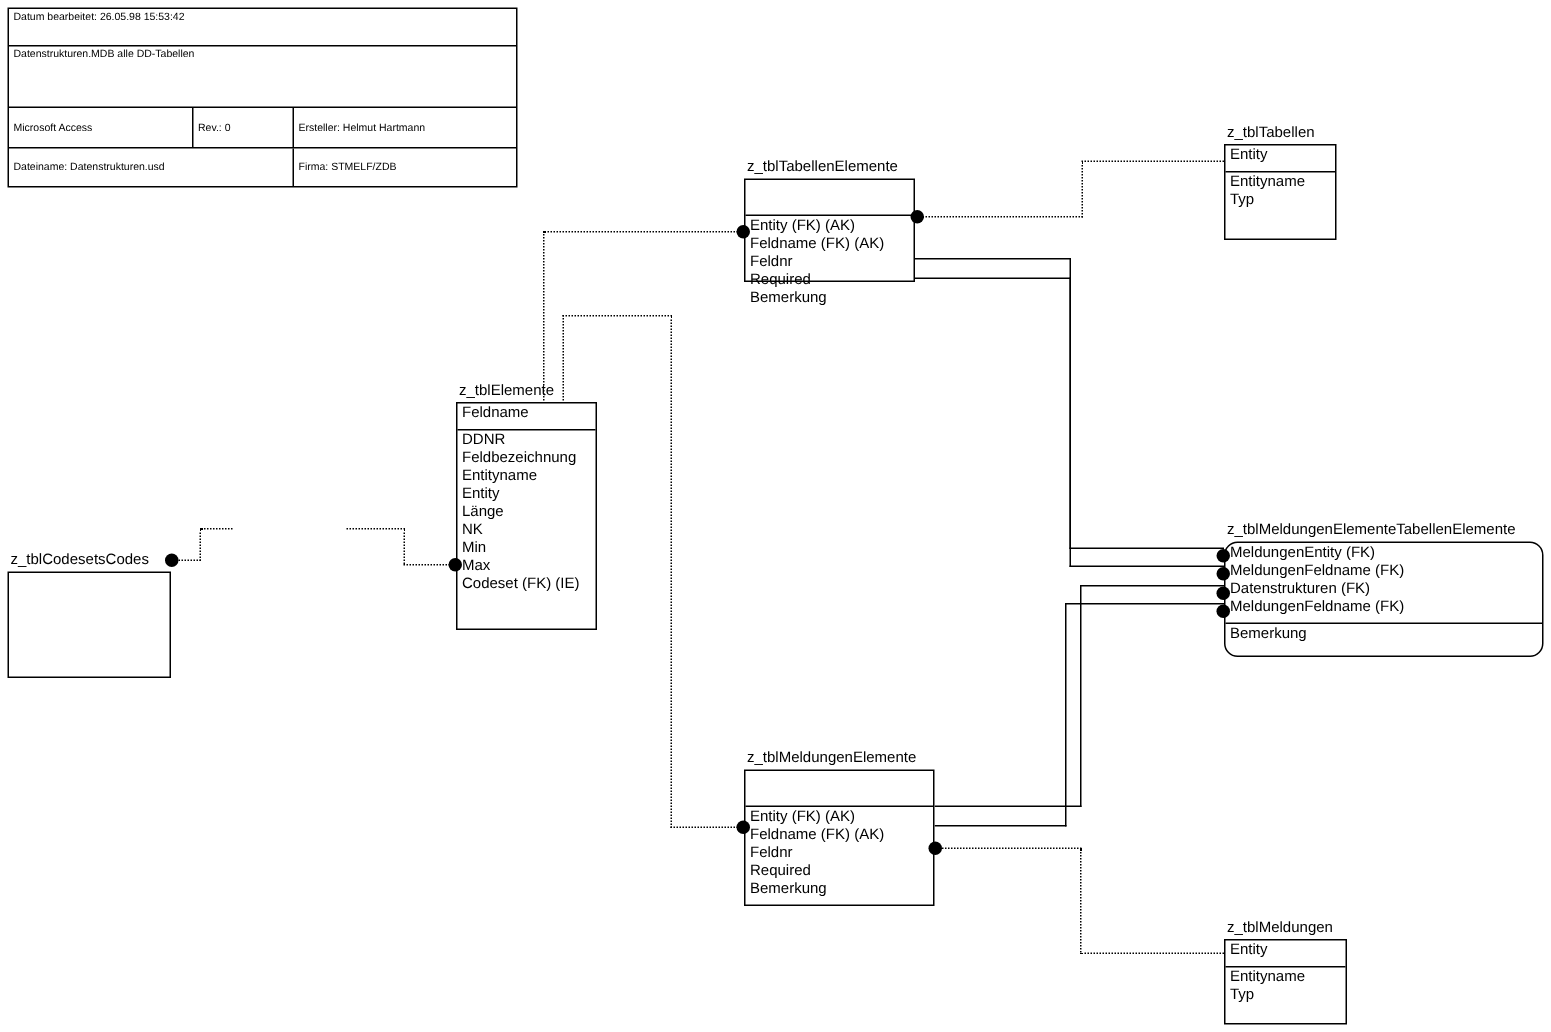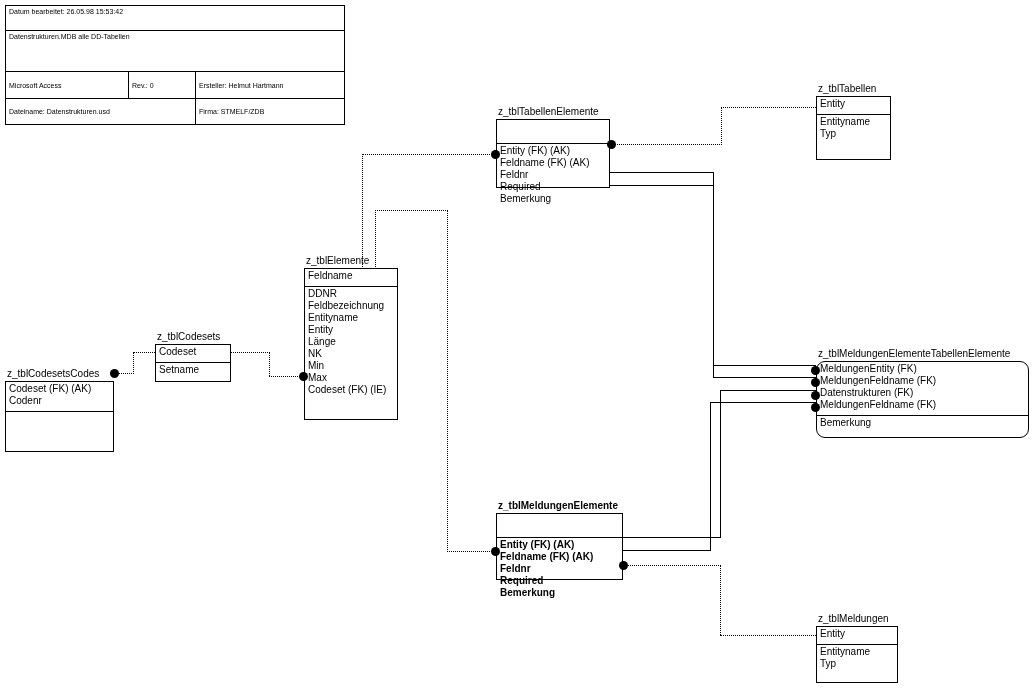--- a/index.html
+++ b/index.html
@@ -256,58 +256,43 @@
         <div class="attr">Entity</div>
         <div class="attr">Länge</div>
         <div class="attr">NK</div>
         <div class="attr">Min</div>
         <div class="attr">Max</div>
         <div class="attr">Codeset (FK) (IE)</div>
       </div>
     </div>
   </div>
 
-  <div class="entity" style="left:155px; top:344px; width:76px; height:38px;">
-    <div class="entity-name">z_tblCodesets</div>
-    <div class="entity-box">
-      <div class="key-area">
-        <div class="attr">Codeset</div>
-      </div>
-      <div class="attr-area">
-        <div class="attr">Setname</div>
-      </div>
-    </div>
-  </div>
 
   <div class="entity" style="left:5px; top:381px; width:109px; height:71px;">
     <div class="entity-name">z_tblCodesetsCodes</div>
     <div class="entity-box">
-      <div class="key-area">
-        <div class="attr">Codeset (FK) (AK)</div>
-        <div class="attr">Codenr</div>
-      </div>
     </div>
   </div>
 
   <div class="entity" style="left:816px; top:361px; width:213px; height:77px;">
     <div class="entity-name">z_tblMeldungenElementeTabellenElemente</div>
     <div class="entity-box rounded">
       <div class="key-area">
         <div class="attr">MeldungenEntity (FK)</div>
         <div class="attr">MeldungenFeldname (FK)</div>
         <div class="attr">Datenstrukturen (FK)</div>
         <div class="attr">MeldungenFeldname (FK)</div>
       </div>
       <div class="attr-area">
         <div class="attr">Bemerkung</div>
       </div>
     </div>
   </div>
 
-  <div class="entity" style="left:496px; top:513px; width:127px; height:67px;font-weight:bold;">
+  <div class="entity" style="left:496px; top:513px; width:127px; height:91px;">
     <div class="entity-name">z_tblMeldungenElemente</div>
     <div class="entity-box">
       <div class="key-area empty"></div>
       <div class="attr-area">
         <div class="attr">Entity (FK) (AK)</div>
         <div class="attr">Feldname (FK) (AK)</div>
         <div class="attr">Feldnr</div>
         <div class="attr">Required</div>
         <div class="attr">Bemerkung</div>
       </div>

